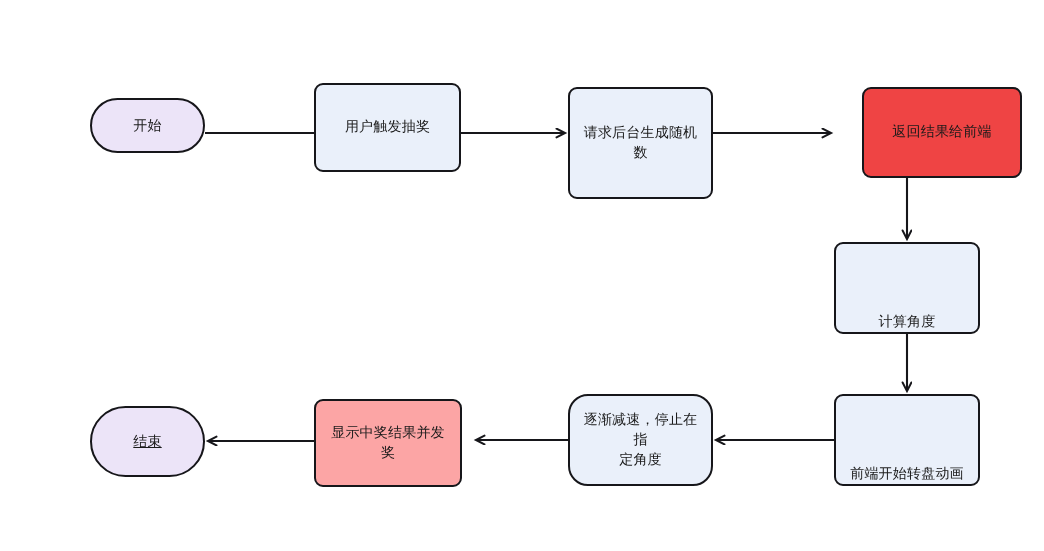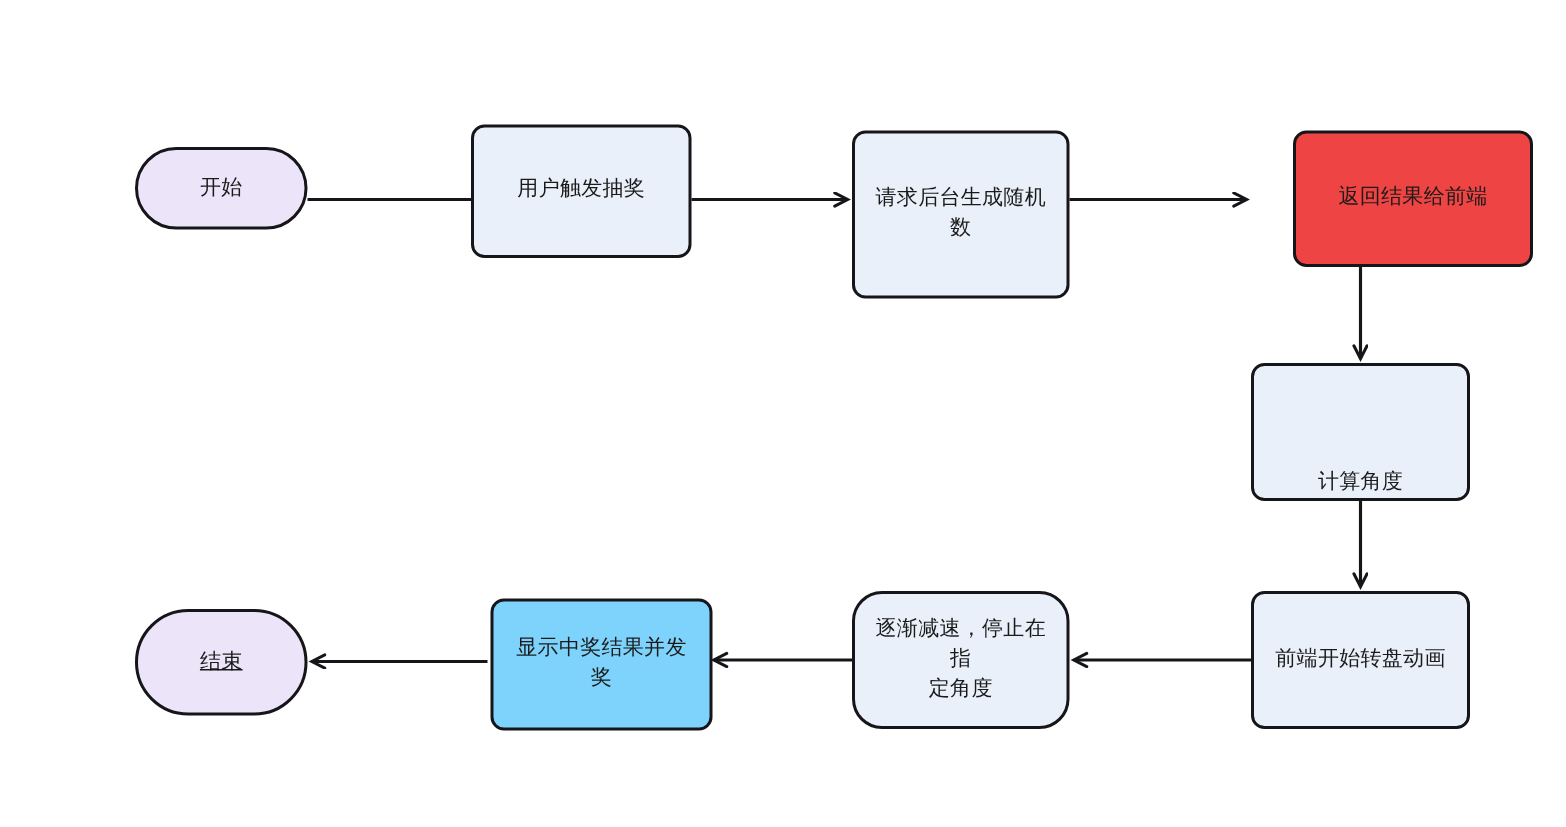--- a/index.html
+++ b/index.html
@@ -87,28 +87,28 @@
       </div>
       <div class="node node-process" style="left: 568px; top: 87px; width: 145px; height: 112px; background: rgb(234, 240, 250); border-color: rgb(22, 22, 26); color: rgb(26, 26, 26);">
         <span class="node-label">请求后台生成随机数</span>
       </div>
       <div class="node node-process" style="left: 834px; top: 87px; width: 160px; height: 91px; background: #ef4444; border-color: rgb(22, 22, 26); color: rgb(26, 26, 26); margin-left: 28px;">
         <span class="node-label">返回结果给前端</span>
       </div>
       <div class="node node-process" style="left: 834px; top: 242px; width: 146px; height: 92px; background: rgb(234, 240, 250); border-color: rgb(22, 22, 26); color: rgb(26, 26, 26); align-items: flex-end;">
         <span class="node-label">计算角度</span>
       </div>
-      <div class="node node-process" style="left: 834px; top: 394px; width: 146px; height: 92px; background: rgb(234, 240, 250); border-color: rgb(22, 22, 26); color: rgb(26, 26, 26);">
+      <div class="node node-process" style="left: 834px; top: 394px; width: 146px; height: 92px; background: rgb(234, 240, 250); border-color: rgb(22, 22, 26); color: rgb(26, 26, 26); align-items: flex-end;">
         <span class="node-label">前端开始转盘动画</span>
       </div>
       <div class="node node-process" style="left: 568px; top: 394px; width: 145px; height: 92px; background: rgb(234, 240, 250); border-color: rgb(22, 22, 26); color: rgb(26, 26, 26); border-radius: 20px;">
         <span class="node-label">逐渐减速，停止在指
 定角度</span>
       </div>
-      <div class="node node-process" style="left: 327px; top: 399px; width: 148px; height: 88px; background: #7dd3fc; border-color: rgb(22, 22, 26); color: rgb(26, 26, 26); text-align: center;">
+      <div class="node node-process" style="left: 314px; top: 399px; width: 148px; height: 88px; background: #fca5a5; border-color: rgb(22, 22, 26); color: rgb(26, 26, 26); text-align: center;">
         <span class="node-label">显示中奖结果并发奖</span>
       </div>
       <div class="node node-terminal" style="left: 90px; top: 406px; width: 115px; height: 71px; background: rgb(236, 228, 248); border-color: rgb(22, 22, 26); color: rgb(26, 26, 26); text-decoration: underline;">
         <span class="node-label">结束</span>
       </div>
     </div>
 
 </div>
 
 </body></html>

